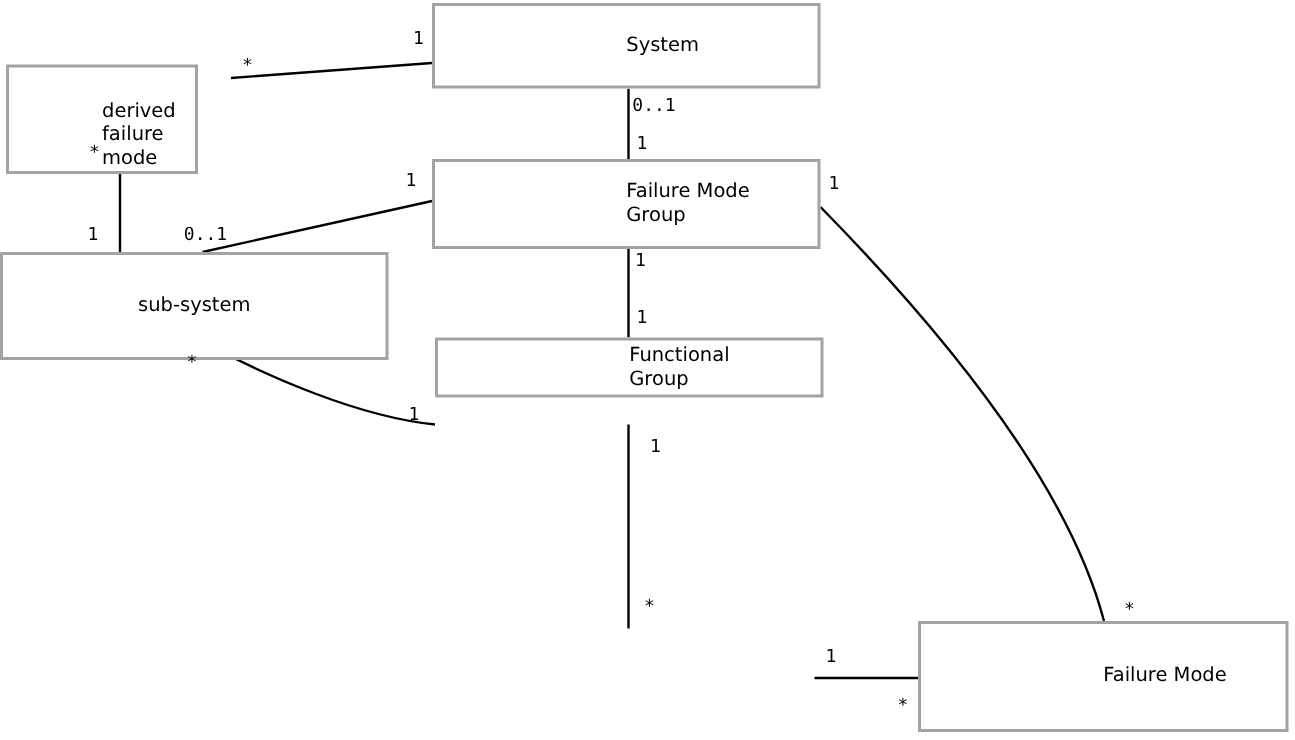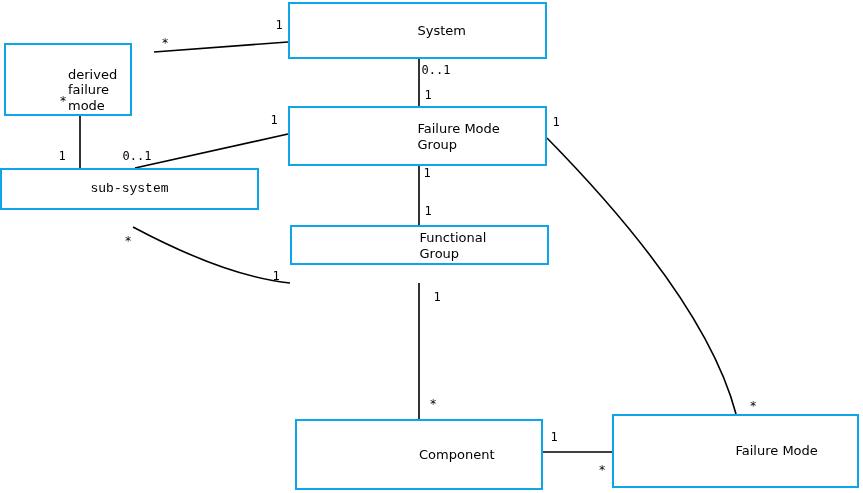--- a/index.html
+++ b/index.html
@@ -19,21 +19,21 @@
   #edge-layer {
     position: absolute;
     left: 0;
     top: 0;
     width: 863px;
     height: 493px;
   }
   .entity {
     position: absolute;
     box-sizing: border-box;
-    border: 2px solid #0ea5e9;
+    border: 2px solid #a3a3a3;
     background: #ffffff;
   }
   .entity-label {
     position: absolute;
     font-size: 13px;
     line-height: 15.5px;
     white-space: pre-line;
     color: #000000;
   }
   
@@ -53,21 +53,21 @@
   
   .lab-halfleft-bottom {
     left: 50%;
     bottom: 1px;
     text-align: left;
   }
   
   .e-dfm     { left: 4px;   top: 15px;  width: 128px; height: 73px; margin-top: 28px; }
   .e-system  { left: 288px; top: 2px;   width: 259px; height: 57px; }
   .e-fmg     { left: 288px; top: 106px; width: 259px; height: 60px; }
-  .e-subsys  { left: 0px;   top: 168px; width: 259px; height: 42px; font-family: Liberation Mono, monospace; }
+  .e-subsys  { left: 0px;   top: 168px; width: 259px; height: 72px; }
   .e-fg      { left: 290px; top: 225px; width: 259px; height: 40px; }
   .e-comp    { left: 295px; top: 419px; width: 248px; height: 71px; }
   .e-fm      { left: 612px; top: 414px; width: 247px; height: 74px; }
   
   .mult {
     position: absolute;
     font-family: "DejaVu Sans Mono", monospace;
     font-size: 12px;
     line-height: 14px;
     color: #000000;
@@ -109,23 +109,20 @@
 
   <div class="entity e-subsys">
     <span class="entity-label lab-center">sub-system</span>
   </div>
 
   <div class="entity e-fg">
     <span class="entity-label lab-halfleft">Functional
 Group</span>
   </div>
 
-  <div class="entity e-comp">
-    <span class="entity-label lab-halfleft">Component</span>
-  </div>
 
   <div class="entity e-fm">
     <span class="entity-label lab-halfleft">Failure Mode</span>
   </div>
 
   <span class="mult" style="left:279px; top:25px;">1</span>
   <span class="mult" style="left:165px; top:43px;">*</span>
 
   <span class="mult" style="left:436px; top:70px;">0..1</span>
   <span class="mult" style="left:428px; top:95px;">1</span>

